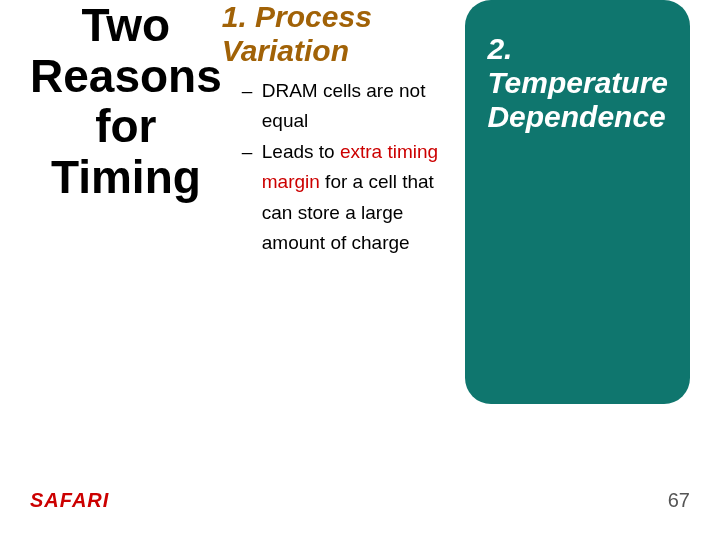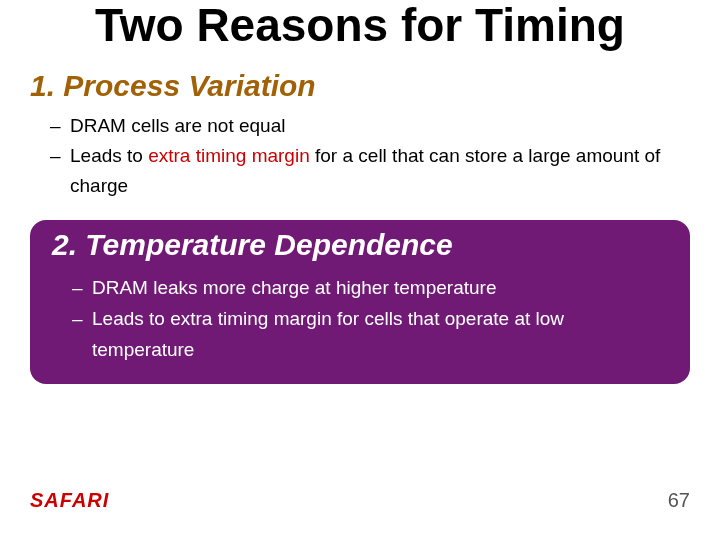--- a/index.html
+++ b/index.html
@@ -15,21 +15,21 @@
       font-family: Arial, sans-serif;
       overflow: hidden;
       position: relative;
     }
 
     .page {
       width: 720px;
       height: 424px;
       padding: 0 30px 20px 30px;
       display: flex;
-      flex-direction: column;
+      flex-direction: row;
     }
 
     .title-section {
       text-align: center;
       margin-bottom: 18px;
       padding-top: 0;
     }
 
     .title-line1 {
       font-size: 46px;
@@ -74,23 +74,23 @@
       content: "–";
       position: absolute;
       left: 0;
     }
 
     .highlight-red {
       color: #cc0000;
     }
 
     .section2 {
-      background: #701a75;
-      border-radius: 16px;
-      padding: 8px 22px 18px 22px;
+      background: #0f766e;
+      border-radius: 26px;
+      padding: 32px 22px 18px 22px;
       color: #ffffff;
     }
 
     .section2-heading {
       font-size: 30px;
       font-style: italic;
       font-weight: bold;
       color: #ffffff;
       margin-bottom: 10px;
     }
@@ -153,28 +153,20 @@
         <span>DRAM cells are not equal</span>
       </li>
       <li>
         <span>Leads to </span><span class="highlight-red">extra timing margin</span><span> for a cell that can store a large amount of charge</span>
       </li>
     </ul>
   </div>
 
   <div class="section2">
     <div class="section2-heading">2. Temperature Dependence</div>
-    <ul class="section2-bullets">
-      <li>
-        <span>DRAM leaks more charge at higher temperature</span>
-      </li>
-      <li>
-        <span>Leads to extra timing margin for cells that operate at low temperature</span>
-      </li>
-    </ul>
   </div>
 
 </div>
 
 <div class="footer">
   <div class="safari-logo">SAFARI</div>
   <div class="page-number">67</div>
 </div>
 
 </body></html>

